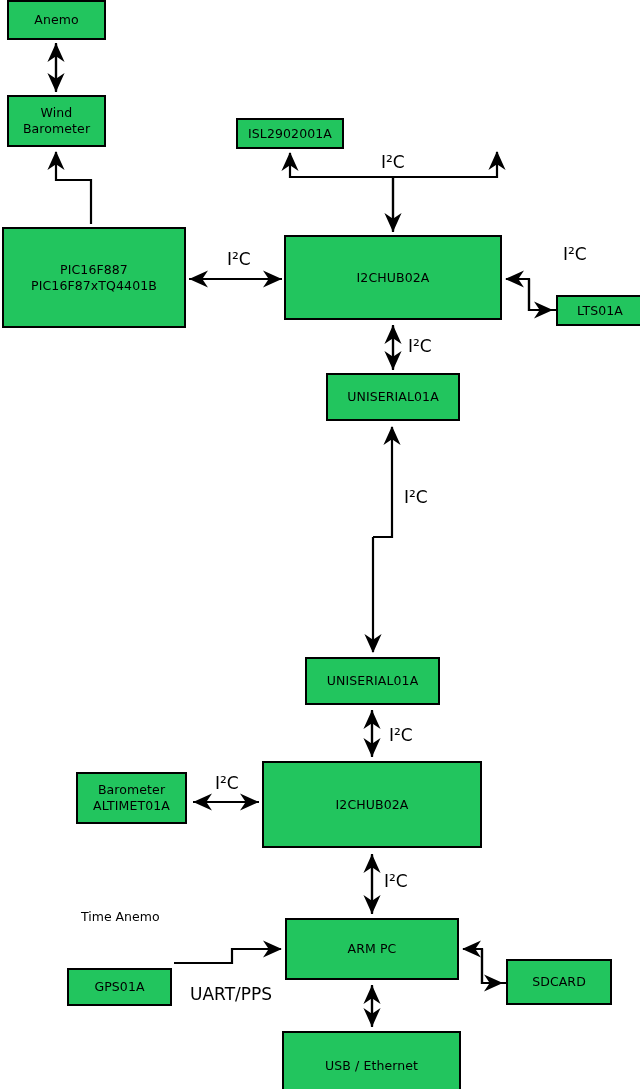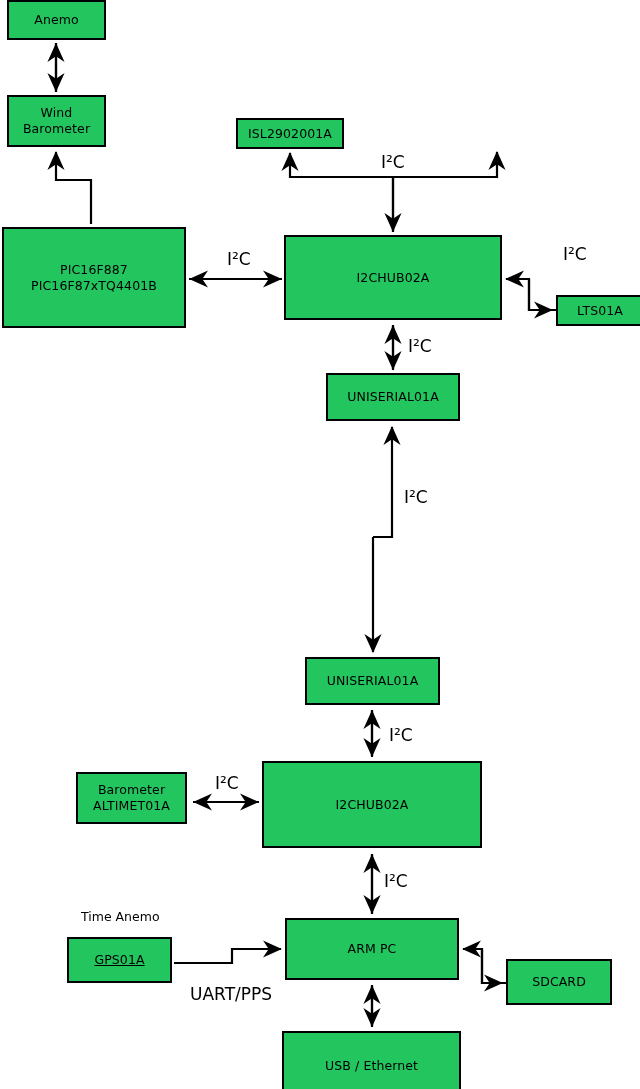--- a/index.html
+++ b/index.html
@@ -164,21 +164,21 @@
   <div class="node" style="left: 305px; top: 657px; width: 135px; height: 48px;">
     <span class="nlabel">UNISERIAL01A</span>
   </div>
   <div class="node" style="left: 262px; top: 761px; width: 220px; height: 87px;">
     <span class="nlabel">I2CHUB02A</span>
   </div>
   <div class="node" style="left: 76px; top: 772px; width: 111px; height: 52px;">
     <span class="nlabel">Barometer
 ALTIMET01A</span>
   </div>
-  <div class="node" style="left: 67px; top: 937px; width: 105px; height: 46px; text-decoration: underline;">
+  <div class="node" style="left: 67px; top: 968px; width: 105px; height: 38px;">
     <span class="nlabel">GPS01A</span>
   </div>
   <div class="node" style="left: 285px; top: 918px; width: 174px; height: 62px;">
     <span class="nlabel">ARM PC</span>
   </div>
   <div class="node" style="left: 506px; top: 959px; width: 106px; height: 46px;">
     <span class="nlabel">SDCARD</span>
   </div>
   <div class="node" style="left: 282px; top: 1031px; width: 179px; height: 70px;">
     <span class="nlabel">USB / Ethernet</span>

